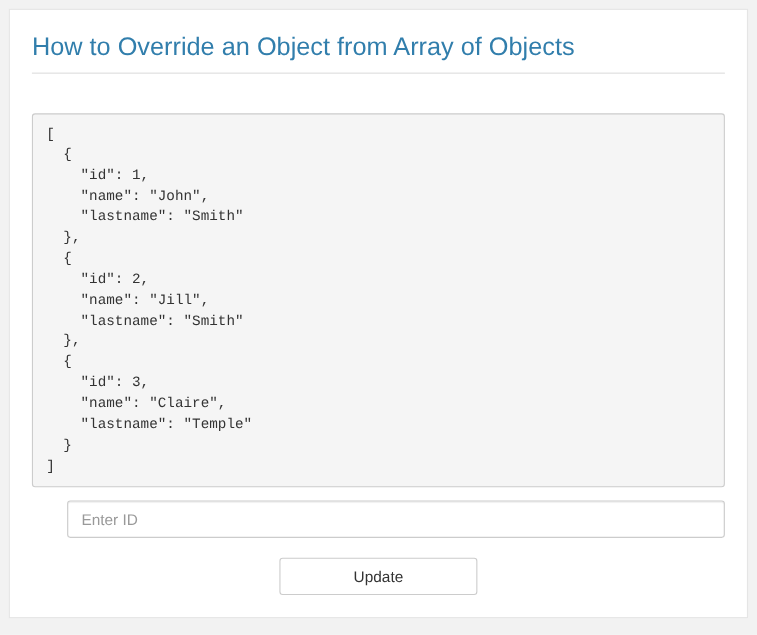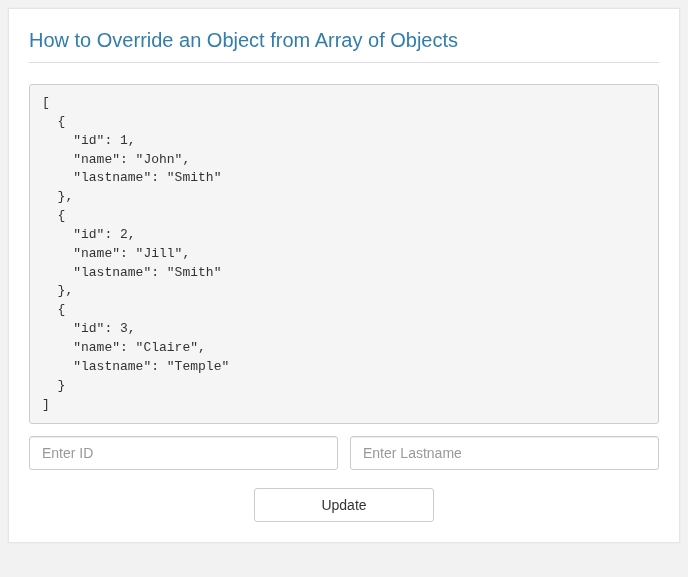--- a/index.html
+++ b/index.html
@@ -16,24 +16,24 @@
     }
     .container {
       background: #fff;
       border: 1px solid #e5e5e5;
       margin: 8px;
       padding: 20px;
       box-shadow: 0 0 2px rgba(0,0,0,0.05);
     }
     .page-title {
       color: #317eac;
-      font-size: 20px;
+      font-size: 23px;
       font-weight: 400;
       padding-bottom: 10px;
-      margin-bottom: 21px;
+      margin-bottom: 36px;
       border-bottom: 1px solid #ddd;
     }
     .code-box {
       background: #f5f5f5;
       border: 1px solid #ccc;
       border-radius: 3px;
       padding: 9px 12px;
       font-family: Menlo, Monaco, Consolas, "Courier New", monospace;
       font-size: 13px;
       color: #333;
@@ -49,20 +49,21 @@
     .form-control {
       flex: 1;
       height: 34px;
       padding: 6px 12px;
       font-size: 14px;
       color: #3b82f6;
       background: #fff;
       border: 1px solid #ccc;
       border-radius: 3px;
       box-shadow: inset 0 1px 1px rgba(0,0,0,0.075);
+      margin-left: 32px;
     }
     .form-control::placeholder {
       color: #999;
     }
     .button-row {
       text-align: center;
     }
     .btn {
       display: inline-block;
       min-width: 180px;
@@ -96,19 +97,18 @@
   },
   {
     "id": 3,
     "name": "Claire",
     "lastname": "Temple"
   }
 ]</pre>
 
   <div class="form-row">
     <input type="text" class="form-control" placeholder="Enter ID" style="">
-    <input type="text" class="form-control" placeholder="Enter Lastname" style="">
   </div>
 
   <div class="button-row">
     <button class="btn">Update</button>
   </div>
 </div>
 
 </body></html>

